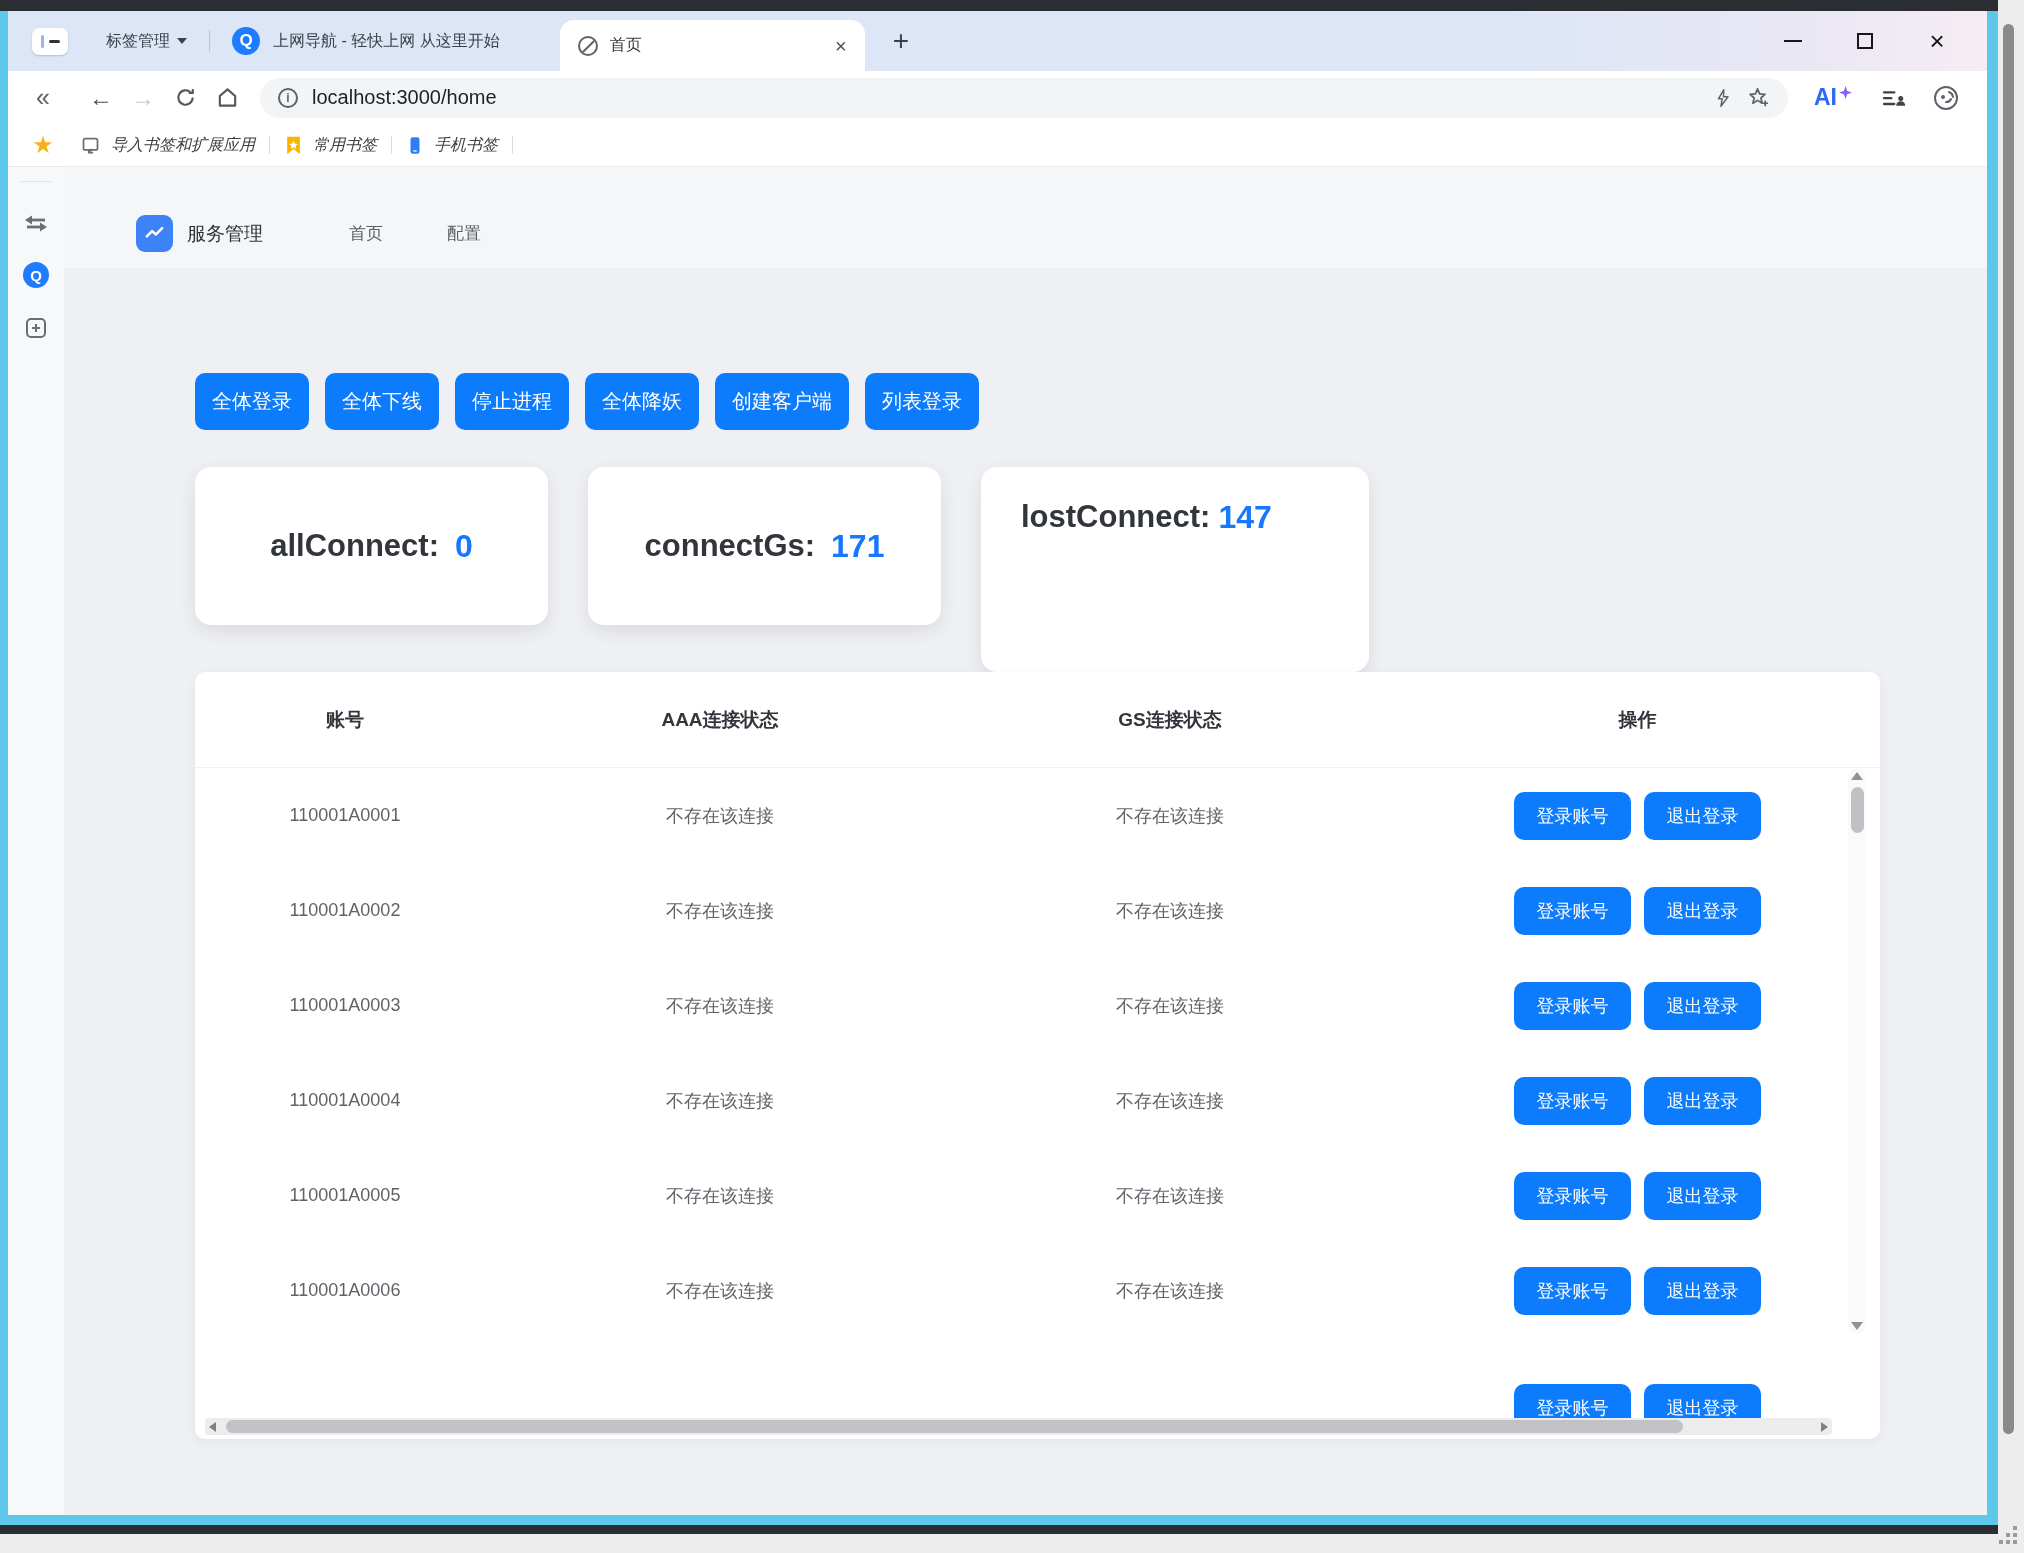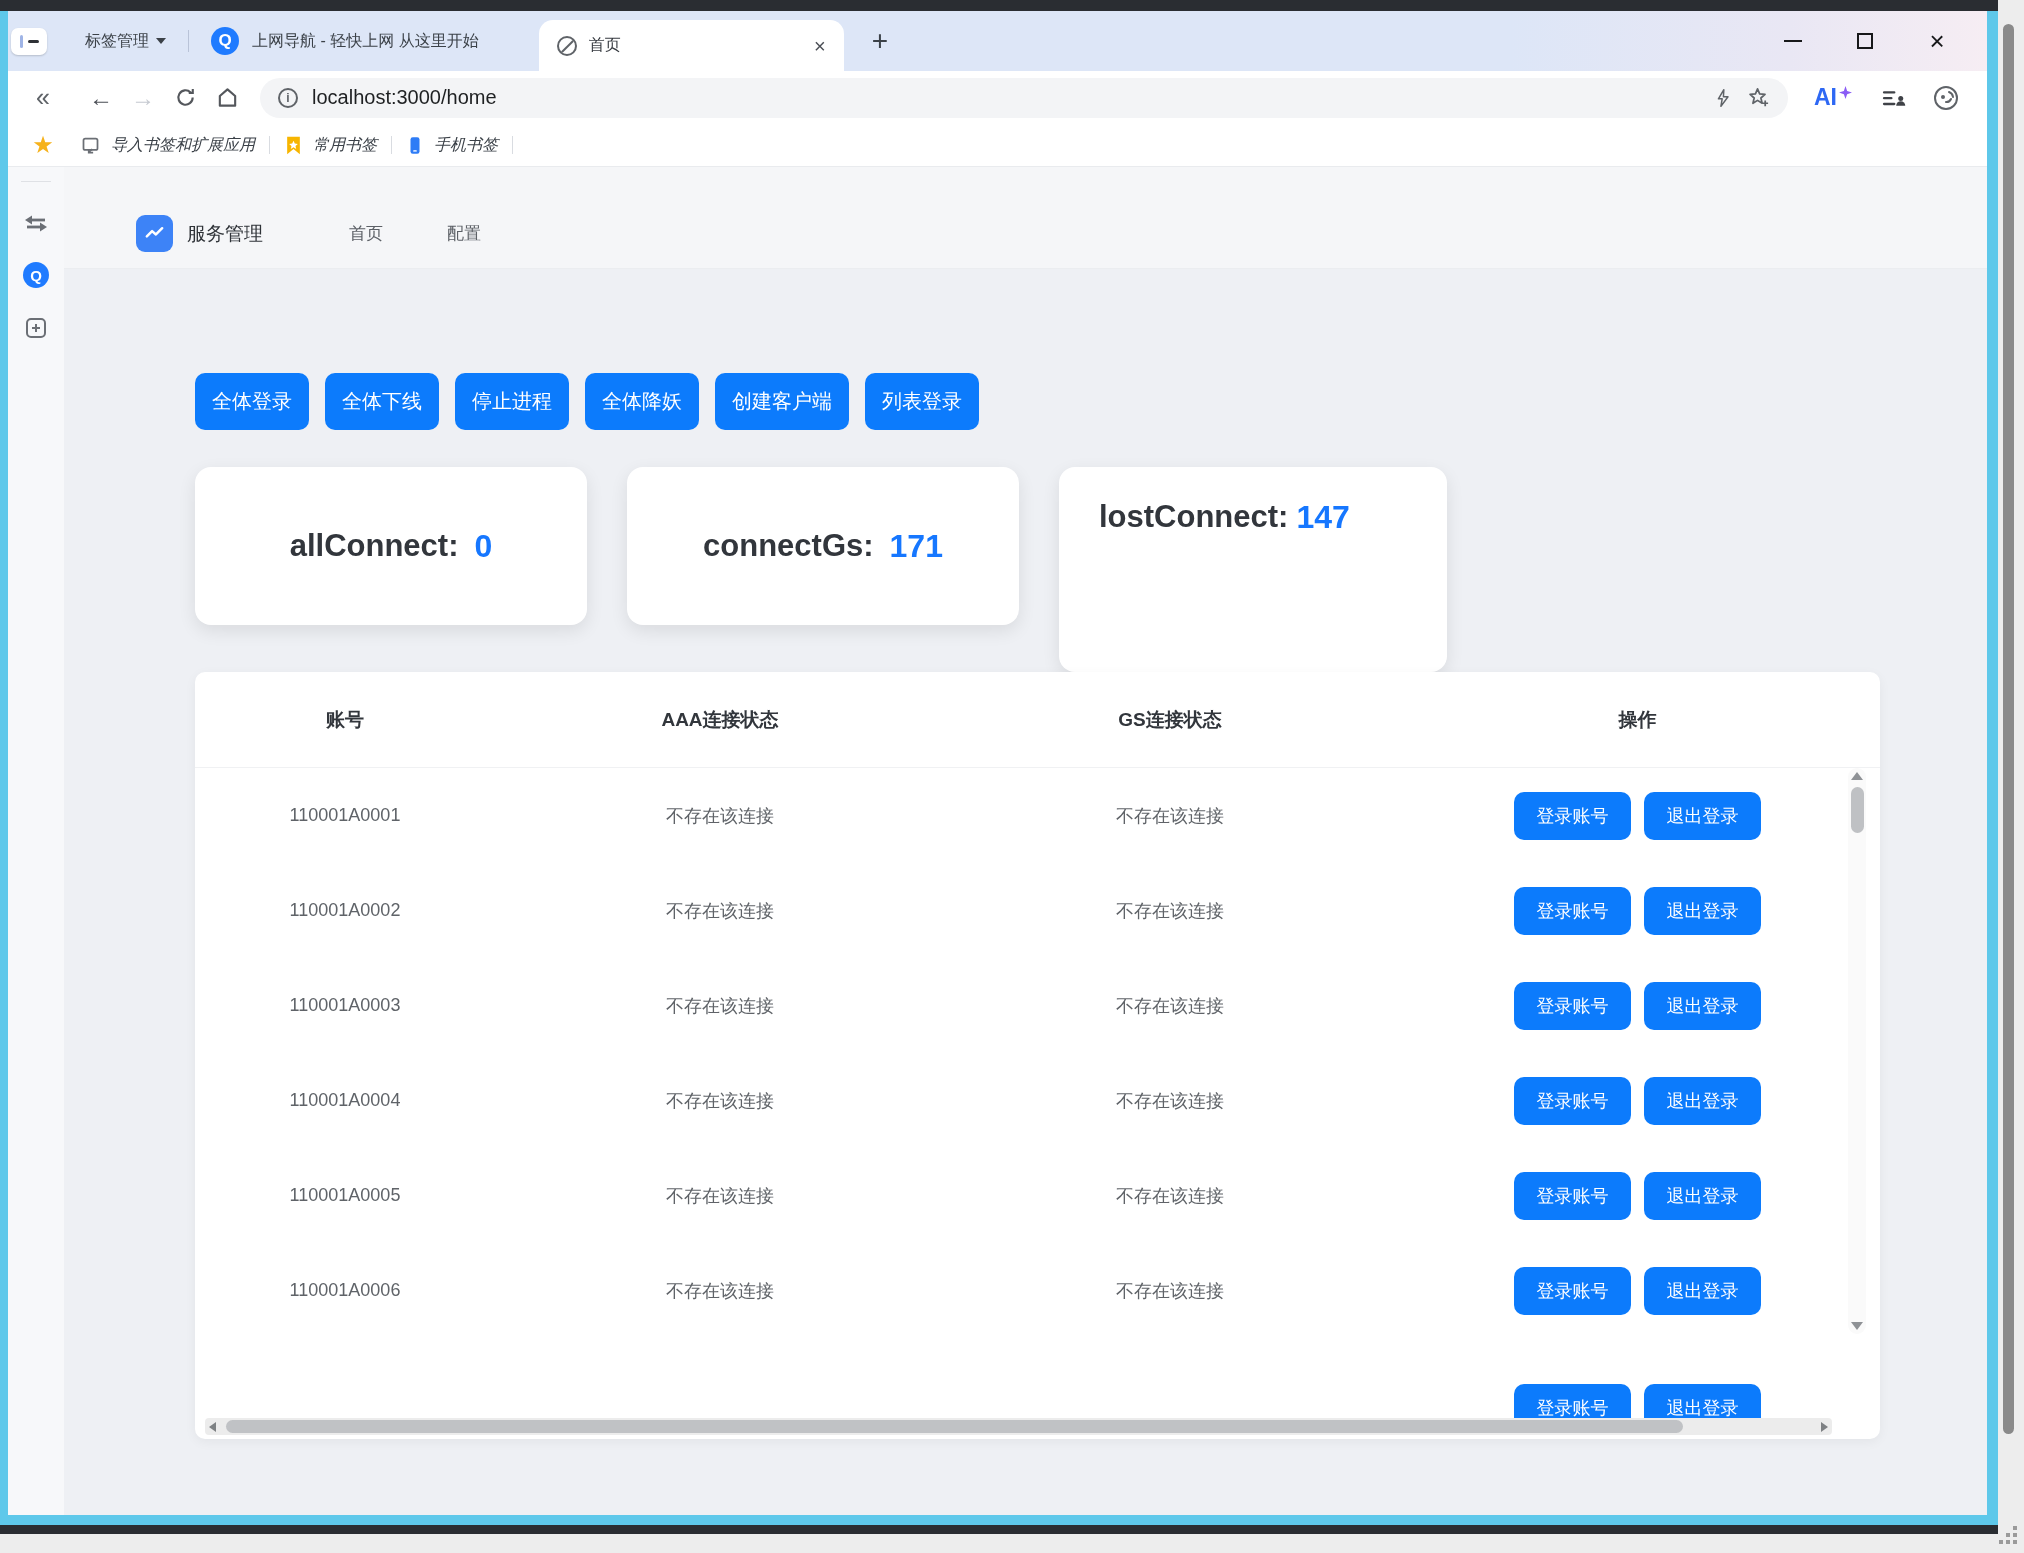--- a/index.html
+++ b/index.html
@@ -19,21 +19,21 @@
 
   
   .browser {
     position:absolute; left:0; top:11px; width:1998px; height:1514px;
     border-left:8px solid #5ec8ea; border-right:11px solid #5ec8ea; border-bottom:10px solid #5ec8ea;
     background:#fff; display:flex; flex-direction:column;
   }
 
   
   .tabbar {
-    height:60px; flex:none; display:flex; align-items:center; padding-left:3px;
+    height:60px; flex:none; display:flex; align-items:center; padding-left:24px;
     background:linear-gradient(90deg,#dde6f7 0%,#dde6f7 76%,#e9e7f4 90%,#f6edf3 100%);
   }
   .panel-toggle { width:36px; height:27px; background:#fff; border-radius:7px; display:flex; align-items:center; justify-content:center; box-shadow:0 1px 2px rgba(0,0,0,.18); cursor:pointer; }
   .panel-toggle .bar  { width:3px; height:13px; background:#9fb4e6; border-radius:2px; margin-right:5px; }
   .panel-toggle .dash { width:11px; height:3px; background:#2e3136; border-radius:2px; }
   .tab-manager { margin-left:38px; font-size:16px; color:#3b4148; display:flex; align-items:center; gap:7px; cursor:pointer; }
   .caret-down { width:0; height:0; border-left:5px solid transparent; border-right:5px solid transparent; border-top:6px solid #3b4148; }
   .vdiv { width:1px; height:22px; background:#b9c3d8; margin:0 22px; }
   .q-logo { width:28px; height:28px; border-radius:50%; background:#1f7bff; color:#fff; font-weight:bold; font-size:17px; display:flex; align-items:center; justify-content:center; }
   .tab-inactive { display:flex; align-items:center; cursor:pointer; }
@@ -88,21 +88,21 @@
   .brand-label { font-size:19px; color:#2f3338; }
   .app-link { font-size:17px; color:#5c6066; cursor:pointer; }
   .app-link.first { margin-left:86px; }
   .app-link.second { margin-left:64px; }
 
   .content { padding:104px 0 0 131px; }
   .actions { display:flex; gap:16px; }
   .pbtn { height:57px; padding:0 17px; background:#0c7bfc; color:#fff; font-size:20px; border:none; border-radius:10px; cursor:pointer; font-family:inherit; white-space:nowrap; }
 
   .stats { display:flex; gap:40px; margin-top:37px; align-items:flex-start; }
-  .card { width:392px; height:158px; background:#fff; border-radius:16px; box-shadow:0 6px 18px rgba(0,0,0,.09);
+  .card { width:353px; height:158px; background:#fff; border-radius:16px; box-shadow:0 6px 18px rgba(0,0,0,.09);
           display:flex; align-items:center; justify-content:center; gap:16px; font-weight:bold; font-size:31px; color:#32363c; }
   .card .value { color:#1677ff; font-size:32px; }
   .card.tall { width:388px; height:205px; flex-direction:row; align-items:flex-start; justify-content:flex-start; padding:32px 40px; gap:8px; }
 
   .table-card { width:1685px; background:#fff; border-radius:10px; box-shadow:0 3px 12px rgba(0,0,0,.05); position:relative; height:767px; overflow:hidden; }
   .tgrid { display:grid; grid-template-columns:300px 450px 450px 1fr; align-items:center; text-align:center; }
   .thead { height:96px; font-size:19px; font-weight:bold; color:#32363c; border-bottom:1px solid #f0f1f3; }
   .trow { height:95px; font-size:18px; color:#5f6368; }
   .ops { display:flex; gap:13px; justify-content:center; }
   .tbtn { height:48px; width:117px; background:#0c7bfc; color:#fff; font-size:18px; border:none; border-radius:10px; cursor:pointer; font-family:inherit; white-space:nowrap; }

